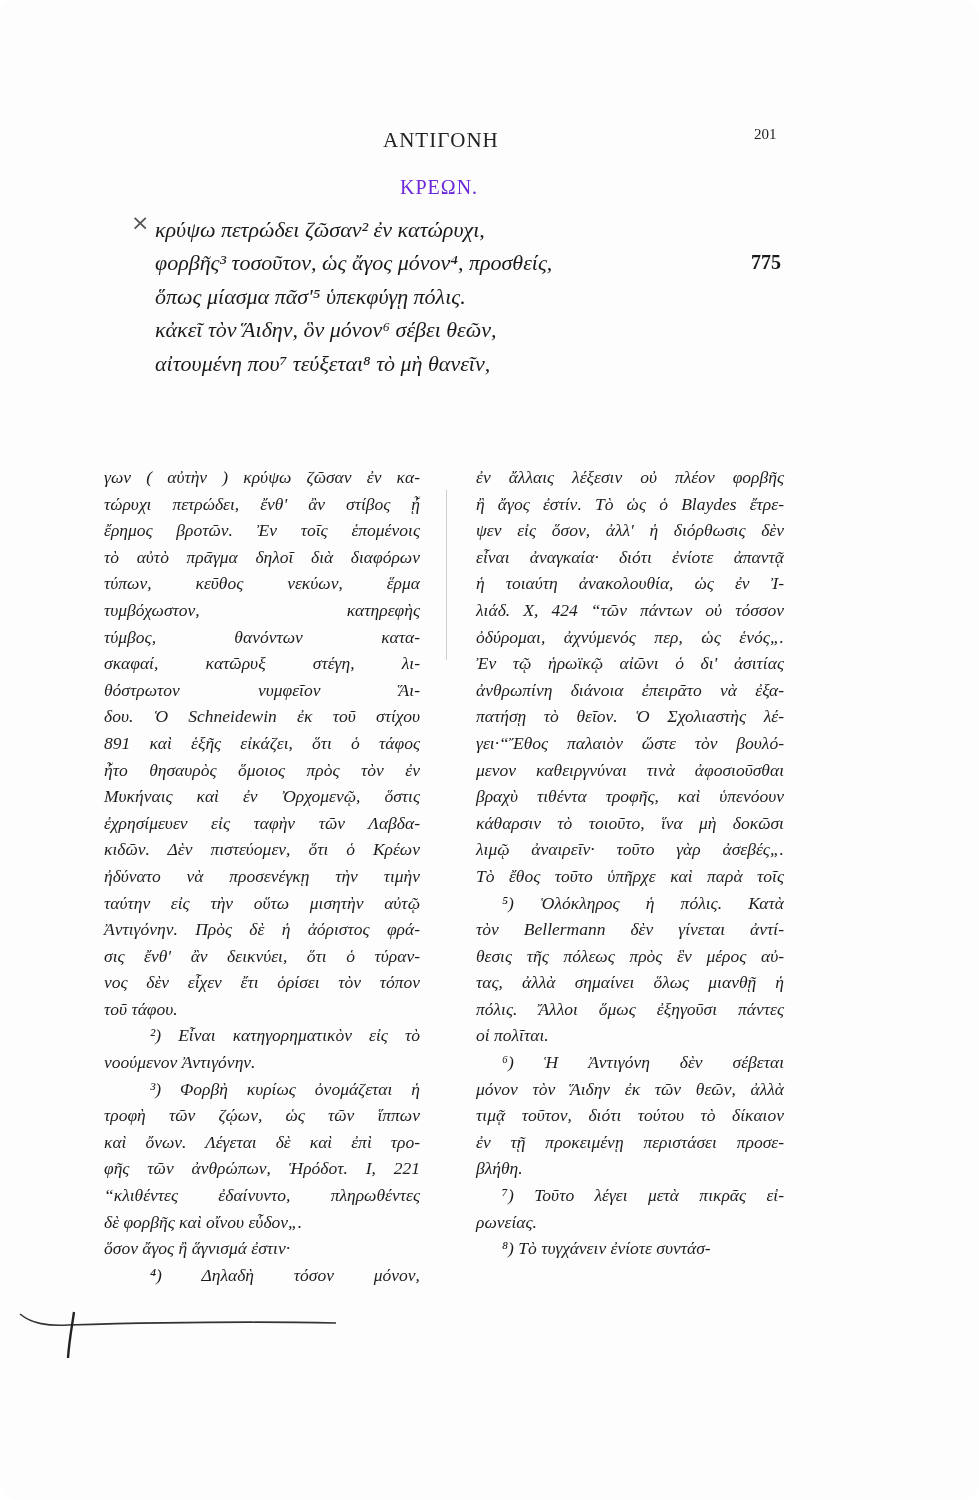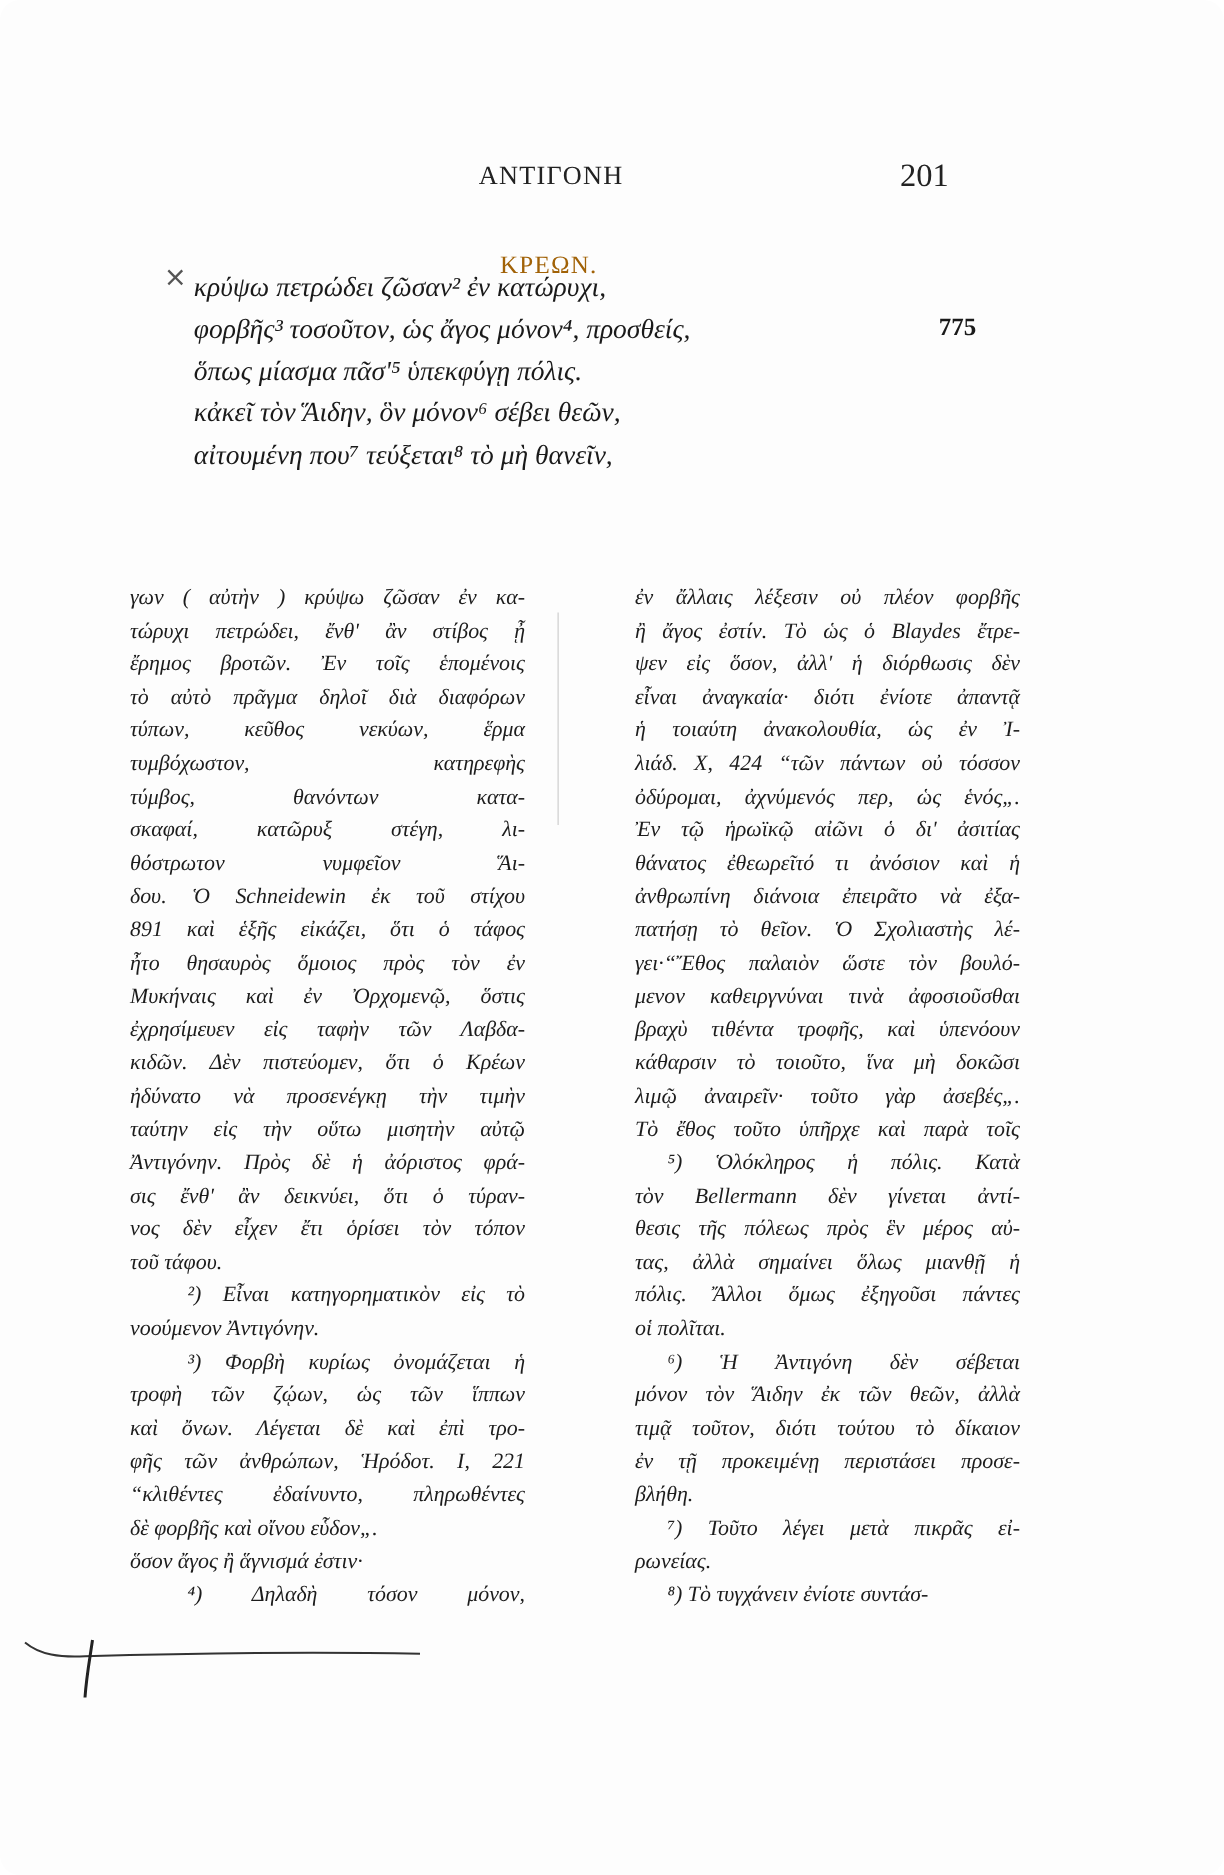--- a/index.html
+++ b/index.html
@@ -6,46 +6,46 @@
   body {
     width: 979px; height: 1500px; background: #ffffff; position: relative; overflow: hidden;
     font-family: "DejaVu Serif", "Liberation Serif", serif; color: #1a1a1a;
   }
   .page { position: absolute; left: 0; top: 0; width: 979px; height: 1500px; background: #fdfdfd; border-radius: 16px; }
   .running-head {
     position: absolute; top: 128px; left: 383px; font-family: "Liberation Serif", serif;
     font-size: 21px; letter-spacing: 1px; color: #222;
   }
   .page-number {
-    position: absolute; top: 126px; left: 720px; font-family: "Liberation Serif", serif;
-    font-size: 26px; color: #222;
+    position: absolute; top: 126px; left: 754px; font-family: "Liberation Serif", serif;
+    font-size: 15px; color: #222;
   }
   .speaker {
     position: absolute; top: 176px; left: 400px; font-family: "Liberation Serif", serif;
-    font-size: 20px; letter-spacing: 1px; color: #a16207; margin-top: 25px;
+    font-size: 20px; letter-spacing: 1px; color: #6d28d9;
   }
   .mark-x {
     position: absolute; top: 210px; left: 131px; font-family: "DejaVu Sans", sans-serif;
     font-size: 22px; color: #555;
   }
   .verse {
     position: absolute; left: 155px; top: 213px; width: 600px;
     font-family: "Liberation Serif", serif; font-style: italic; font-size: 22px; line-height: 33.4px;
   }
   .verse .line { white-space: nowrap; position: relative; height: 33.4px; }
   .line-number {
     position: absolute; left: 596px; top: 0; font-style: normal; font-weight: bold;
     font-family: "Liberation Serif", serif; font-size: 20px;
   }
   .notes {
     position: absolute; top: 464px; font-family: "Liberation Serif", serif; font-style: italic;
     font-size: 17.5px; line-height: 26.6px; color: #1c1c1c;
   }
   .notes.left { left: 104px; width: 316px; }
-  .notes.right { left: 508px; width: 308px; }
+  .notes.right { left: 476px; width: 308px; }
   .notes .nl { white-space: nowrap; height: 26.6px; text-align: justify; text-align-last: justify; }
   .notes .nl.last { text-align-last: left; }
   .notes .nl.indent { padding-left: 46px; }
   .notes .nl.indent-r { padding-left: 26px; }
   .column-divider {
     position: absolute; left: 446px; top: 490px; width: 1px; height: 170px; background: #cfcfcf;
   }
   .pencil-line { position: absolute; left: 18px; top: 1310px; }
 </style>
 </head>
@@ -102,21 +102,20 @@
     </div>
   <div class="notes right" id="notes-right">
       <div class="nl">ἐν ἄλλαις λέξεσιν οὐ πλέον φορβῆς</div>
       <div class="nl">ἢ ἄγος ἐστίν. Τὸ ὡς ὁ Blaydes ἔτρε-</div>
       <div class="nl">ψεν εἰς ὅσον, ἀλλ' ἡ διόρθωσις δὲν</div>
       <div class="nl">εἶναι ἀναγκαία· διότι ἐνίοτε ἀπαντᾷ</div>
       <div class="nl">ἡ τοιαύτη ἀνακολουθία, ὡς ἐν Ἰ-</div>
       <div class="nl">λιάδ. X, 424 “τῶν πάντων οὐ τόσσον</div>
       <div class="nl">ὀδύρομαι, ἀχνύμενός περ, ὡς ἑνός„.</div>
       <div class="nl">Ἐν τῷ ἡρωϊκῷ αἰῶνι ὁ δι' ἀσιτίας</div>
-      <div class="nl">θάνατος ἐθεωρεῖτό τι ἀνόσιον καὶ ἡ</div>
       <div class="nl">ἀνθρωπίνη διάνοια ἐπειρᾶτο νὰ ἐξα-</div>
       <div class="nl">πατήσῃ τὸ θεῖον. Ὁ Σχολιαστὴς λέ-</div>
       <div class="nl">γει·“Ἔθος παλαιὸν ὥστε τὸν βουλό-</div>
       <div class="nl">μενον καθειργνύναι τινὰ ἀφοσιοῦσθαι</div>
       <div class="nl">βραχὺ τιθέντα τροφῆς, καὶ ὑπενόουν</div>
       <div class="nl">κάθαρσιν τὸ τοιοῦτο, ἵνα μὴ δοκῶσι</div>
       <div class="nl">λιμῷ ἀναιρεῖν· τοῦτο γὰρ ἀσεβές„.</div>
       <div class="nl">Τὸ ἔθος τοῦτο ὑπῆρχε καὶ παρὰ τοῖς</div>
       <div class="nl indent-r">⁵) Ὁλόκληρος ἡ πόλις. Κατὰ</div>
       <div class="nl">τὸν Bellermann δὲν γίνεται ἀντί-</div>

